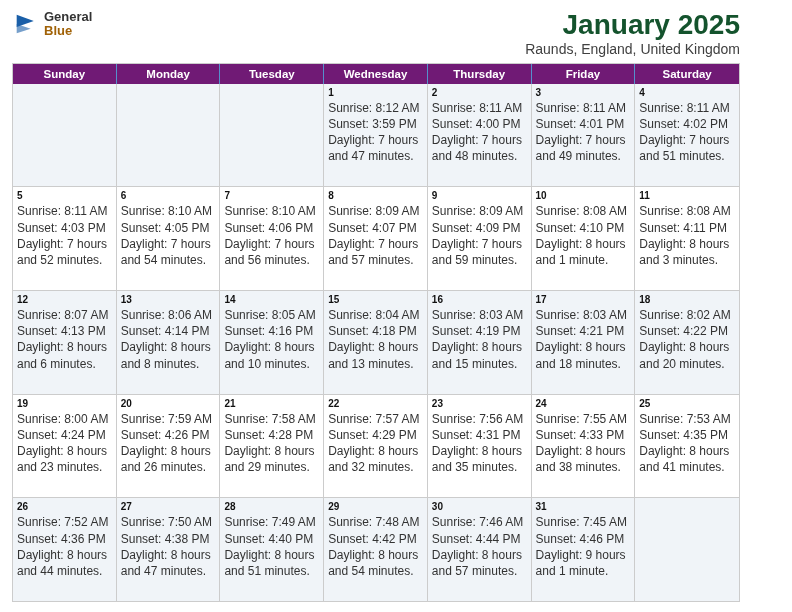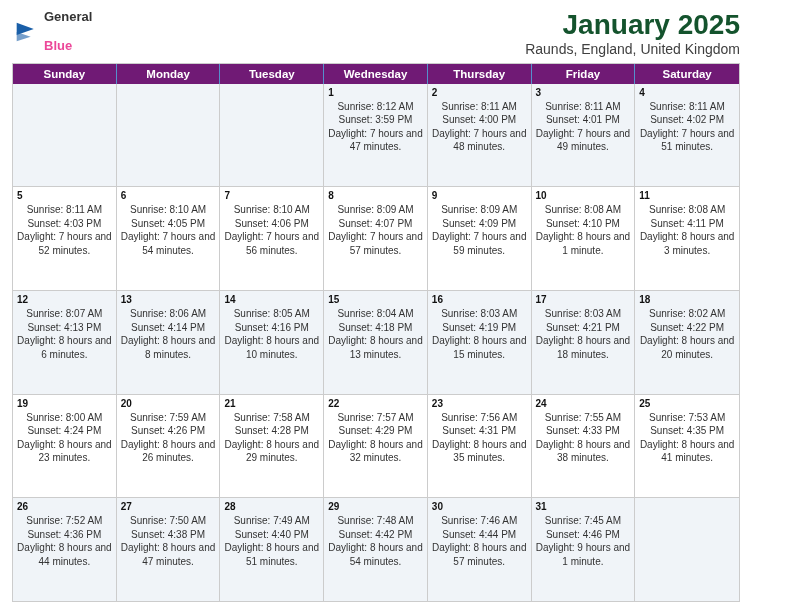--- a/index.html
+++ b/index.html
@@ -29,21 +29,21 @@
       gap: 4px;
     }
     .logo-text {
       display: flex;
       flex-direction: column;
       font-size: 13px;
       font-weight: bold;
       line-height: 1.1;
     }
     .logo-general { color: #333; }
-    .logo-blue { color: #ec4899; margin-top: 15px; }
+    .logo-blue { color: #a16207; }
     .logo-icon {
       width: 28px;
       height: 28px;
     }
     .title-block {
       text-align: right;
     }
     .calendar-title {
       font-size: 28px;
       font-weight: bold;
@@ -98,24 +98,23 @@
     .cal-cell.alt-row {
       background: #f0f4f8;
     }
     .day-number {
       font-size: 10px;
       font-weight: bold;
       margin-bottom: 2px;
       color: #111;
     }
     .day-info {
-      font-size: 10px;
+      font-size: 12px;
       line-height: 1.35;
       color: #333;
-      text-align: center;
     }
   </style>
 </head>
 <body>
 
 <div class="page">
   <div class="header">
     <div class="logo">
       <svg class="logo-icon" viewBox="0 0 36 36">
         <rect x="0" y="0" width="36" height="36" fill="none"></rect>

